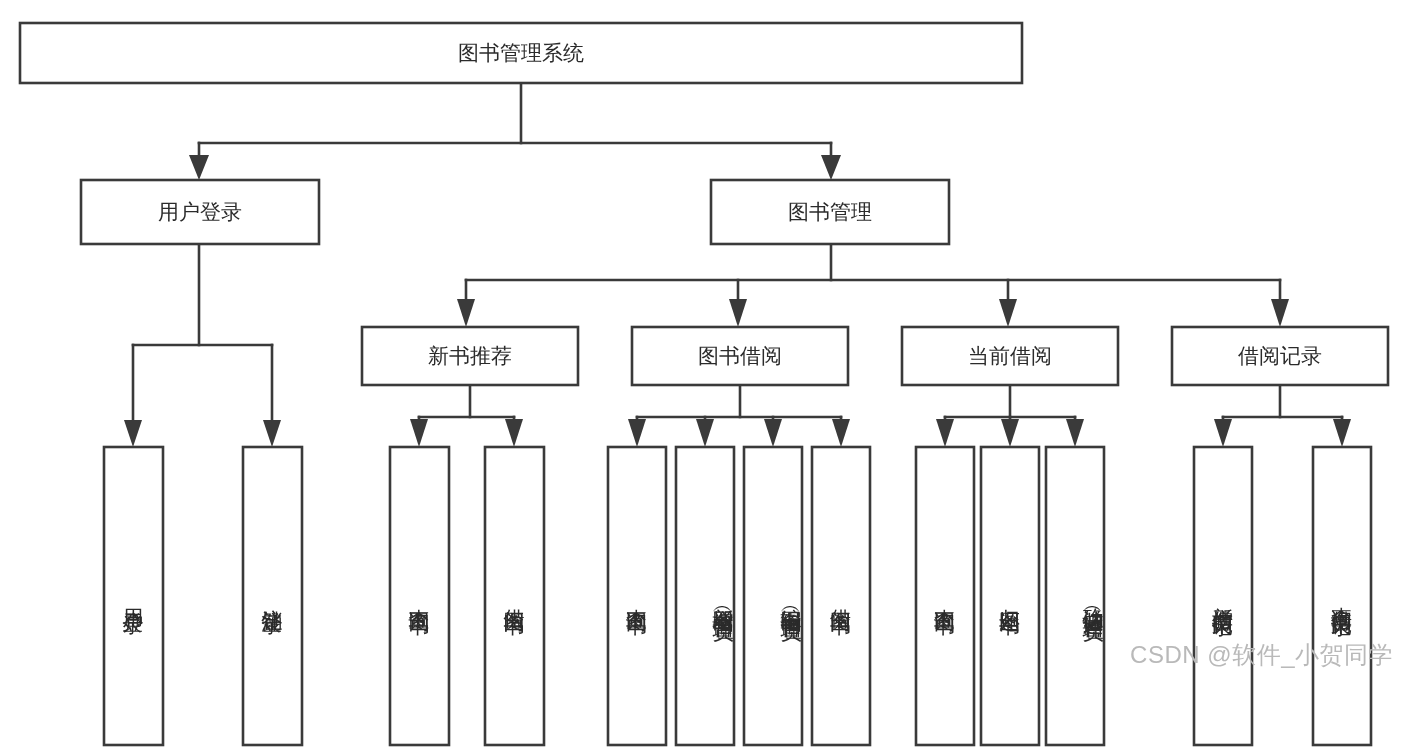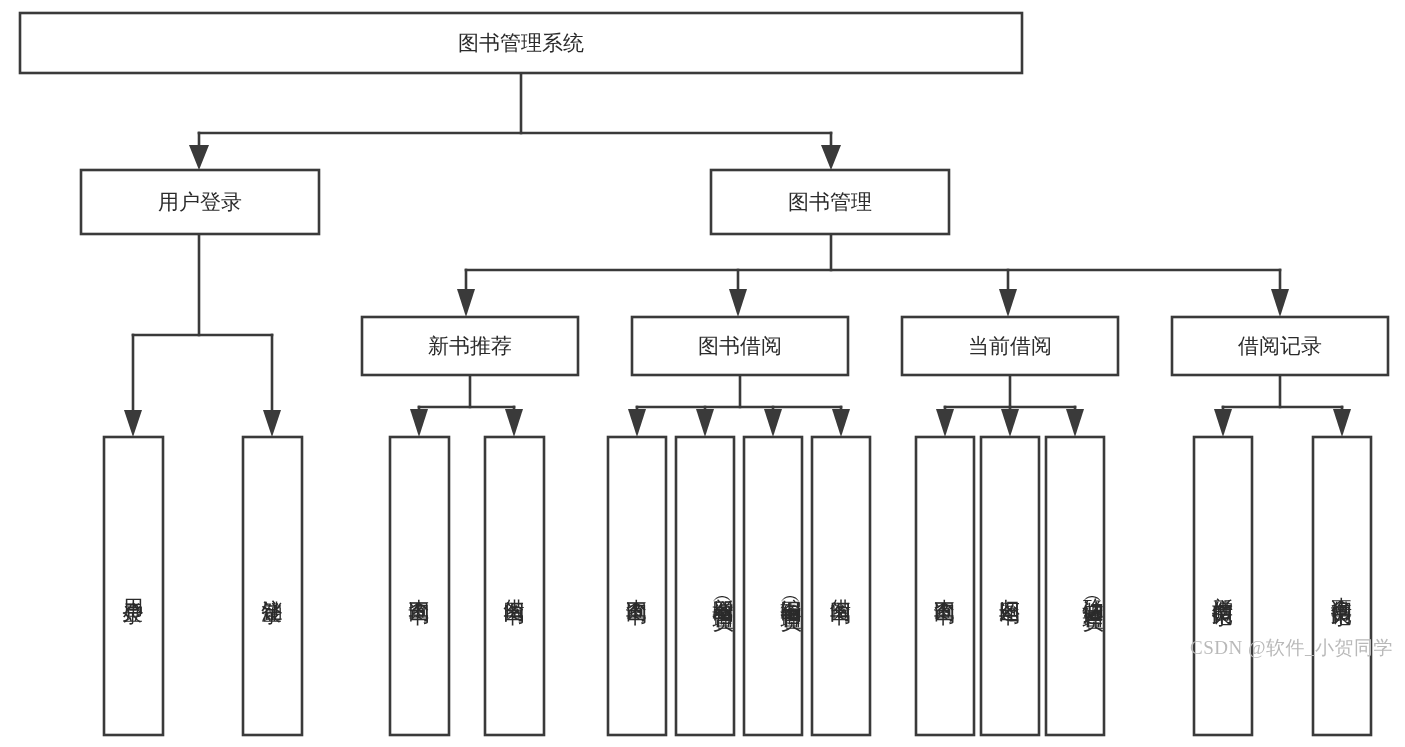--- a/index.html
+++ b/index.html
@@ -11,20 +11,21 @@
     width: 1405px;
     height: 747px;
     font-family: "Liberation Sans", "DejaVu Sans", sans-serif;
     overflow: hidden;
   }
   #diagram-root {
     position: relative;
     width: 1405px;
     height: 669px;
     background: #ffffff;
+    margin-top: 10px;
   }
   svg.diagram-svg {
     position: absolute;
     left: 0;
     top: 0;
     width: 1405px;
     height: 747px;
     display: block;
   }
   .node-box {
@@ -60,22 +61,22 @@
     line-height: 1;
     white-space: nowrap;
     display: flex;
     align-items: center;
     justify-content: center;
     text-align: center;
     pointer-events: none;
   }
   .watermark {
     position: absolute;
-    font-family: Liberation Serif, serif;
-    font-size: 19px;
+    font-family: Liberation Sans, sans-serif;
+    font-size: 24px;
     color: #b9b9b9;
     white-space: nowrap;
     letter-spacing: 0.5px;
   }
 </style>
 </head>
 <body>
 
 <div id="diagram-root">
 

